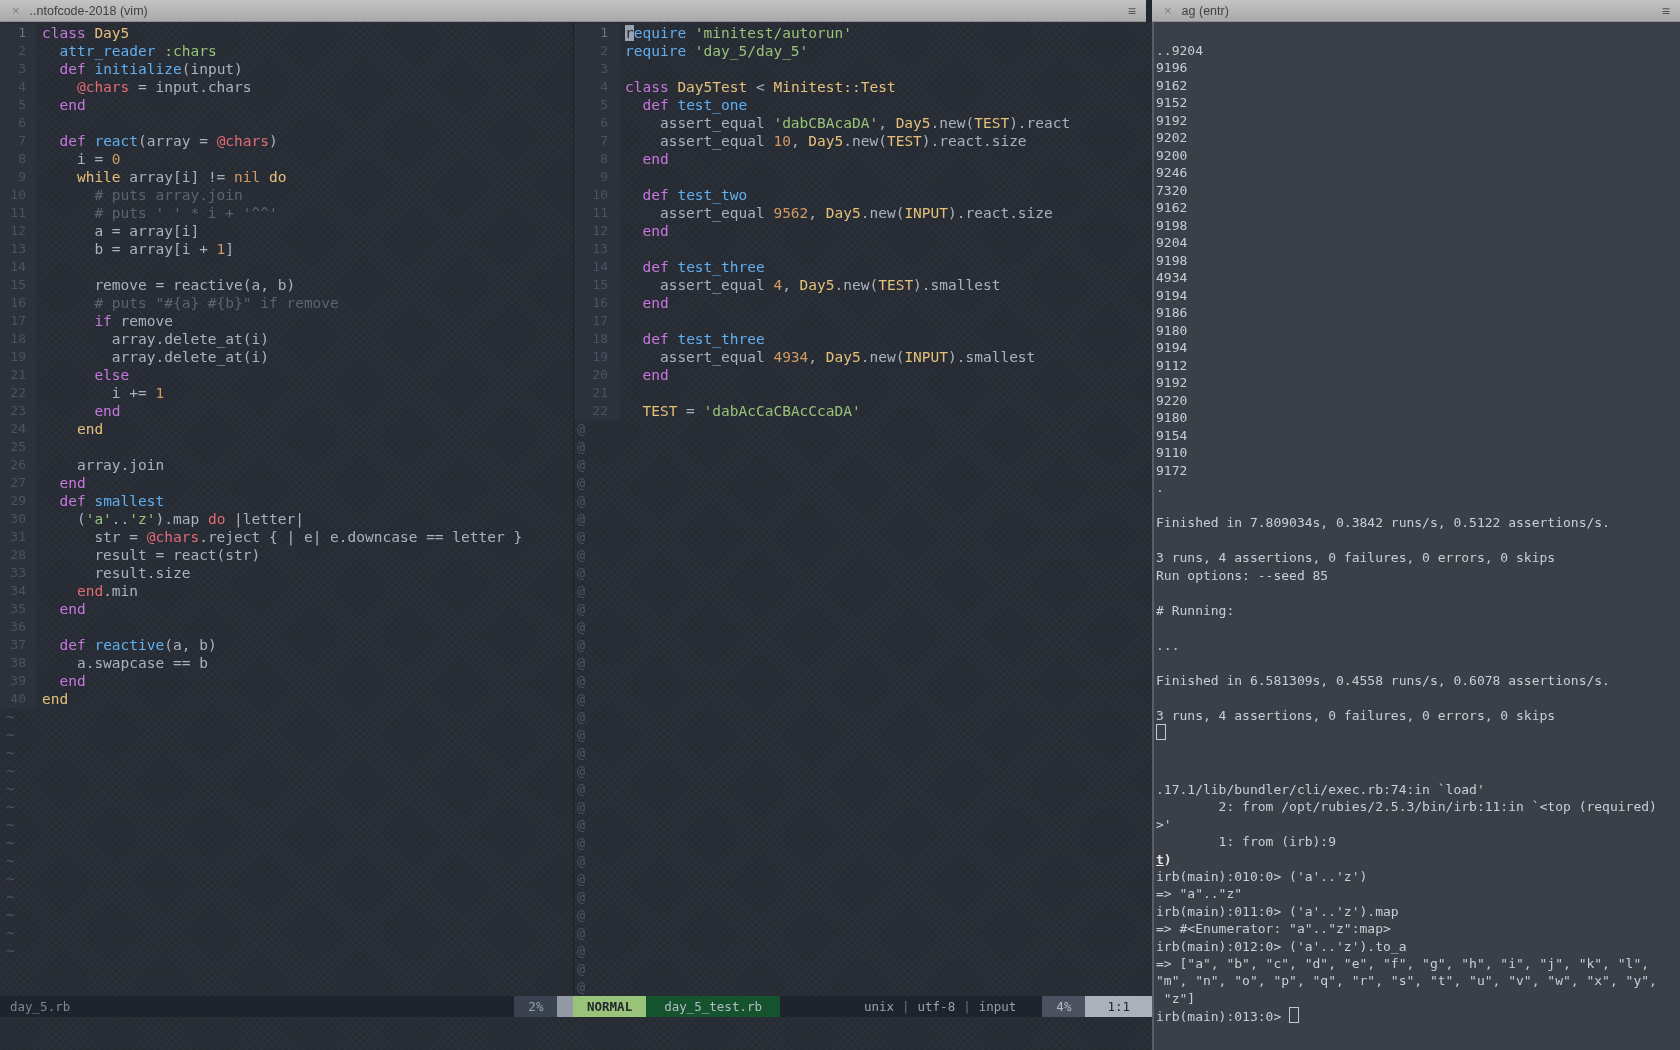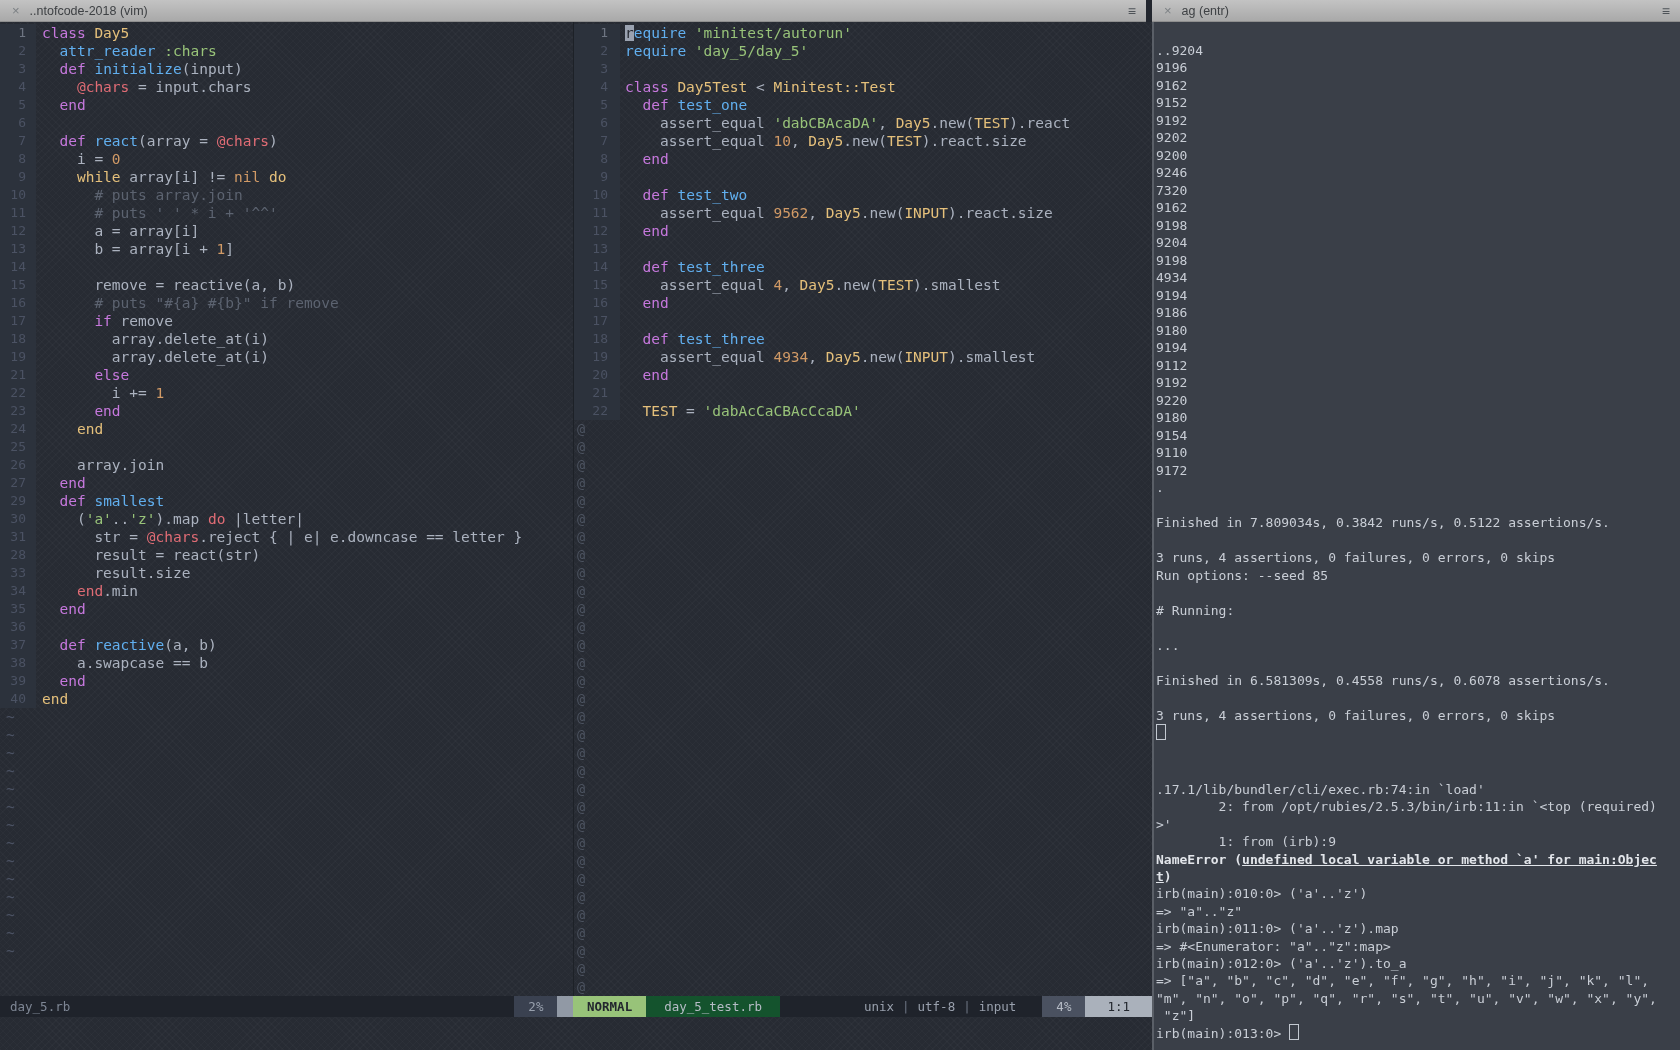--- a/index.html
+++ b/index.html
@@ -253,21 +253,20 @@
         <div class="trow"><span class="tk-p"></span></div>
         <div class="trow"><span class="tk-p">3 runs, 4 assertions, 0 failures, 0 errors, 0 skips</span></div>
         <div class="trow"><span class="cur"></span></div>
       </div>
 
     <div class="term" id="irb-term">
         <div class="trow"><span class="tk-p">.17.1/lib/bundler/cli/exec.rb:74:in `load'</span></div>
         <div class="trow"><span class="tk-p">        2: from /opt/rubies/2.5.3/bin/irb:11:in `&lt;top (required)</span></div>
         <div class="trow"><span class="tk-p">&gt;'</span></div>
         <div class="trow"><span class="tk-p">        1: from (irb):9</span></div>
-        <div class="trow"><span class="tk-b">NameError (</span><span class="tk-bu">undefined local variable or method `a' for main:Objec</span></div>
         <div class="trow"><span class="tk-bu">t</span><span class="tk-b">)</span></div>
         <div class="trow"><span class="tk-p">irb(main):010:0&gt; ('a'..'z')</span></div>
         <div class="trow"><span class="tk-p">=&gt; "a".."z"</span></div>
         <div class="trow"><span class="tk-p">irb(main):011:0&gt; ('a'..'z').map</span></div>
         <div class="trow"><span class="tk-p">=&gt; #&lt;Enumerator: "a".."z":map&gt;</span></div>
         <div class="trow"><span class="tk-p">irb(main):012:0&gt; ('a'..'z').to_a</span></div>
         <div class="trow"><span class="tk-p">=&gt; ["a", "b", "c", "d", "e", "f", "g", "h", "i", "j", "k", "l",</span></div>
         <div class="trow"><span class="tk-p">"m", "n", "o", "p", "q", "r", "s", "t", "u", "v", "w", "x", "y",</span></div>
         <div class="trow"><span class="tk-p"> "z"]</span></div>
         <div class="trow"><span class="tk-p">irb(main):013:0&gt; </span><span class="cur"></span></div>

